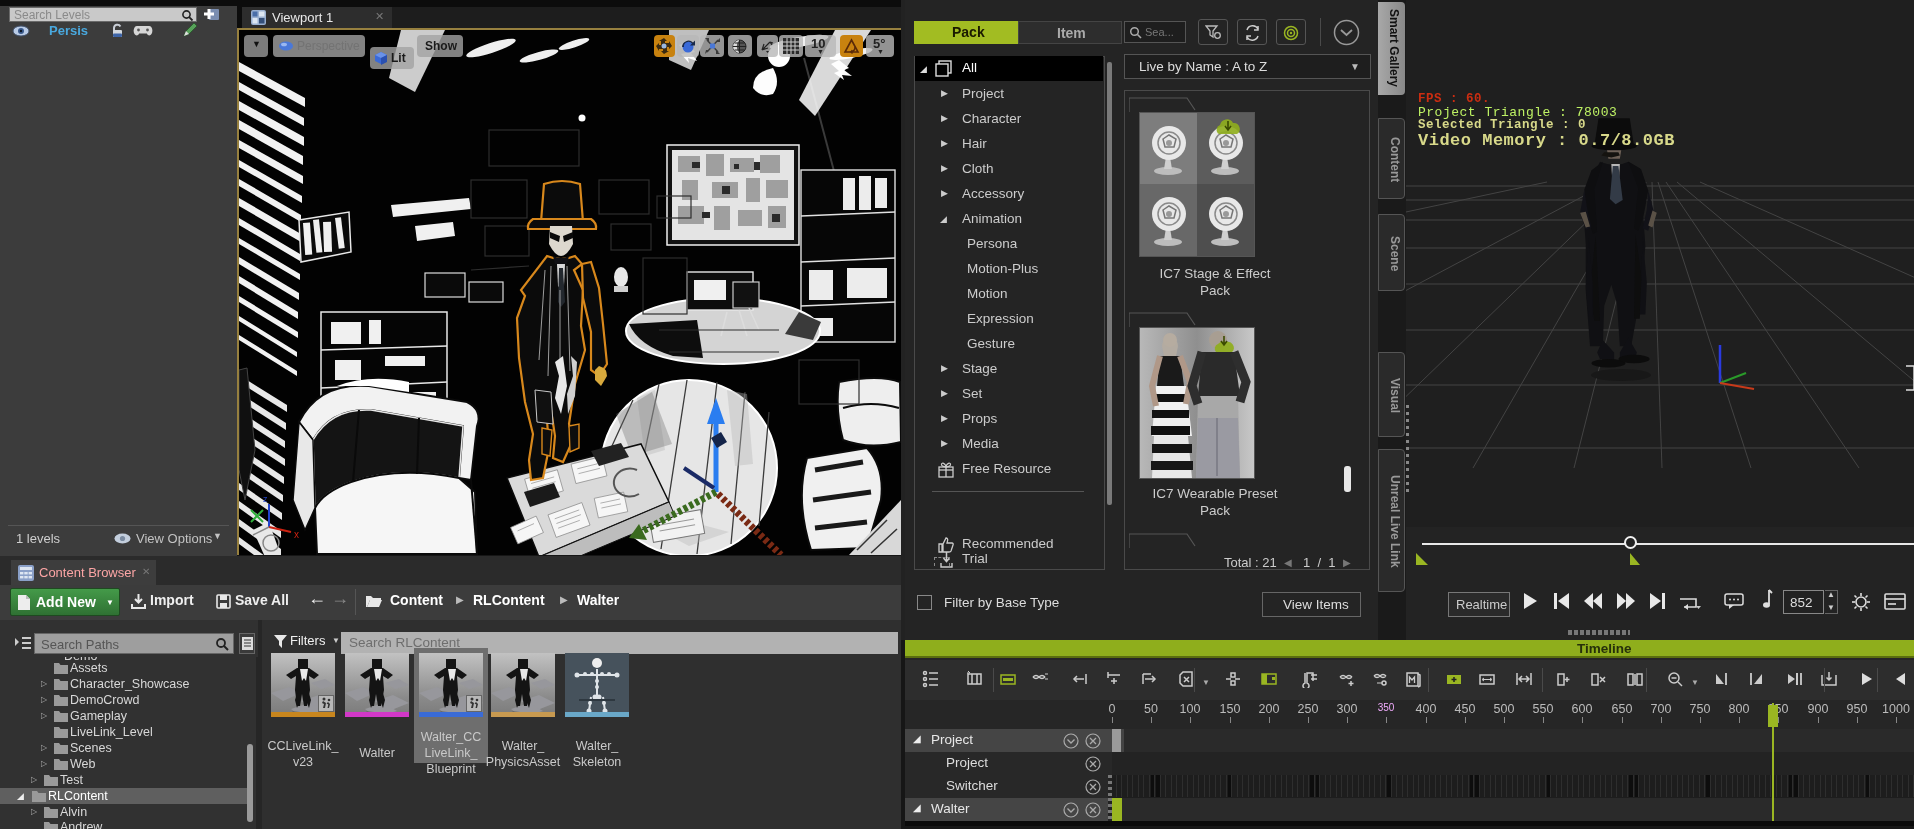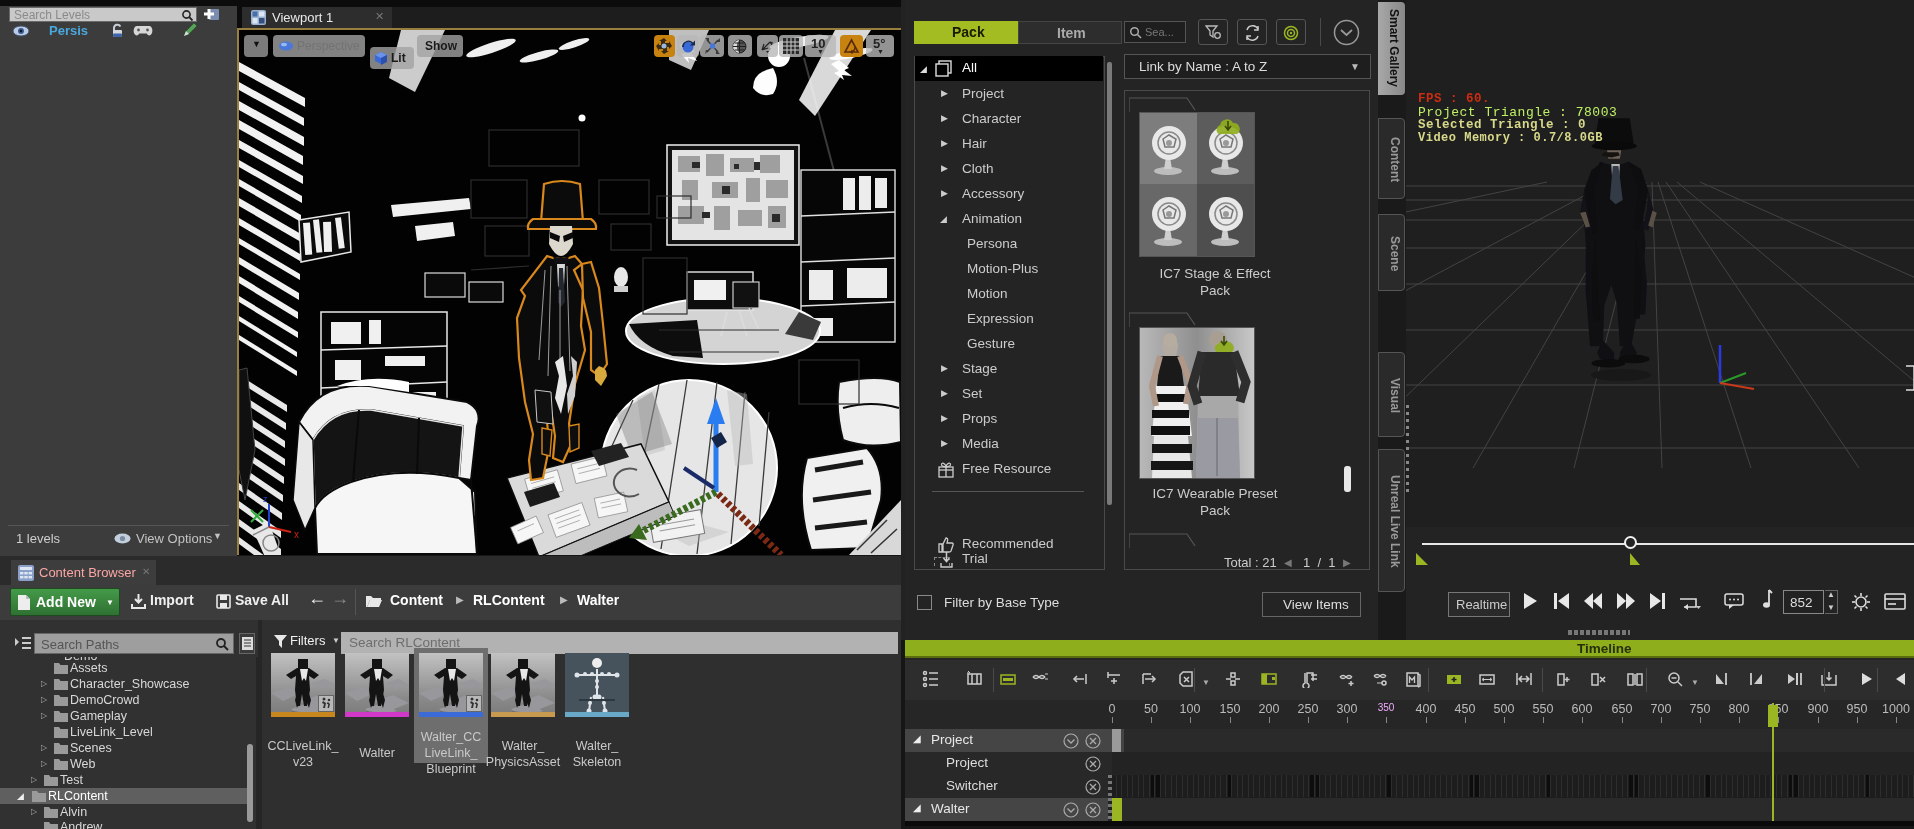--- a/index.html
+++ b/index.html
@@ -756,21 +756,21 @@
           <circle cx="8" cy="8" r="1.2" fill="#9ab622"></circle>
         </svg>
   </div>
   <div class="abs" style="left:419px;top:18px;width:1px;height:28px;background:#4a4a4a;"></div>
   <svg class="abs" style="left:432px;top:19px;" width="27" height="27" viewBox="0 0 27 27">
         <circle cx="13.5" cy="13.5" r="12" fill="none" stroke="#999" stroke-width="1.5"></circle>
         <path d="M8 11l5.5 5L19 11" fill="none" stroke="#999" stroke-width="1.8"></path>
       </svg>
 
   <div class="abs" style="left:223px;top:54px;width:247px;height:25px;background:#1e1e1e;border:1px solid #555;">
-    <span class="txt" style="left:14px;top:4px;font-size:13.5px;color:#ddd;">Link by Name : A to Z</span>
+    <span class="txt" style="left:14px;top:4px;font-size:13.5px;color:#ddd;">Live by Name : A to Z</span>
     <span class="txt" style="left:225px;top:6px;font-size:10px;color:#bbb;">▼</span>
   </div>
 </div>
 
 <div class="abs" style="left:914px;top:0px;width:191px;height:829px;">
 <div class="abs" style="left:0;top:56px;width:191px;height:514px;border:1px solid #4a4a4a;background:#242424;"></div>
 <div class="abs" style="left:1px;top:56px;width:188px;height:25px;background:#000;">
 <span class="txt" style="left:5px;top:8px;font-size:9px;color:#ddd;">◢</span>
 <svg class="abs" style="left:20px;top:4px;" width="17" height="17" viewBox="0 0 17 17">
           <rect x="4" y="1" width="12" height="12" fill="none" stroke="#ddd" stroke-width="1.4"></rect>
@@ -1013,21 +1013,21 @@
     <line x1="0" y1="38" x2="34" y2="44" stroke="#c83a1a" stroke-width="2"></line>
   </g>
   <path d="M500 366h8v24h-8" fill="none" stroke="#ddd" stroke-width="1.5"></path>
   <ellipse cx="215" cy="375" rx="30" ry="6" fill="#181818"></ellipse>
 </svg>
 <div class="abs" style="left:0;top:405px;width:3px;height:90px;background:repeating-linear-gradient(#888 0 3px,transparent 3px 7px);"></div>
 <div class="abs" style="left:0;top:527px;width:0;height:0;"></div>
 <div class="txt" style="left:12px;top:92px;font-family:'Liberation Mono',monospace;font-size:12.5px;font-weight:bold;color:#cc2d11;letter-spacing:0.5px;">FPS : 60.</div>
 <div class="txt" style="left:12px;top:105px;font-family:'Liberation Mono',monospace;font-size:13px;font-weight:normal;color:#bef264;letter-spacing:0.5px;">Project Triangle : 78003</div>
 <div class="txt" style="left:12px;top:118px;font-family:'Liberation Mono',monospace;font-size:12.5px;font-weight:bold;color:#d8d98a;letter-spacing:0.5px;">Selected Triangle : 0</div>
-<div class="txt" style="left:12px;top:131px;font-family:'Liberation Mono',monospace;font-size:12px;font-weight:bold;color:#d8d98a;letter-spacing:0.5px;">Video Memory : 0.7/8.0GB</div>
+<div class="txt" style="left:12px;top:131px;font-family:'Liberation Mono',monospace;font-size:17px;font-weight:bold;color:#d8d98a;letter-spacing:0.5px;">Video Memory : 0.7/8.0GB</div>
 </div>
 
 <div class="abs" style="left:1406px;top:527px;width:508px;height:113px;background:#232323;">
   <div class="abs" style="left:16px;top:16px;width:492px;height:1.5px;background:#e8e8e8;"></div>
   <div class="abs" style="left:218px;top:9px;width:13px;height:13px;border:2px solid #f0f0f0;border-radius:50%;background:#232323;"></div>
   <svg class="abs" style="left:10px;top:26px;" width="14" height="12">
         <polygon points="0,12 12,12 12,0" fill="#9ab622" transform="rotate(90 6 6)"></polygon>
       </svg>
   <svg class="abs" style="left:222px;top:26px;" width="14" height="12">
         <polygon points="2,0 12,12 2,12" fill="#9ab622"></polygon>

